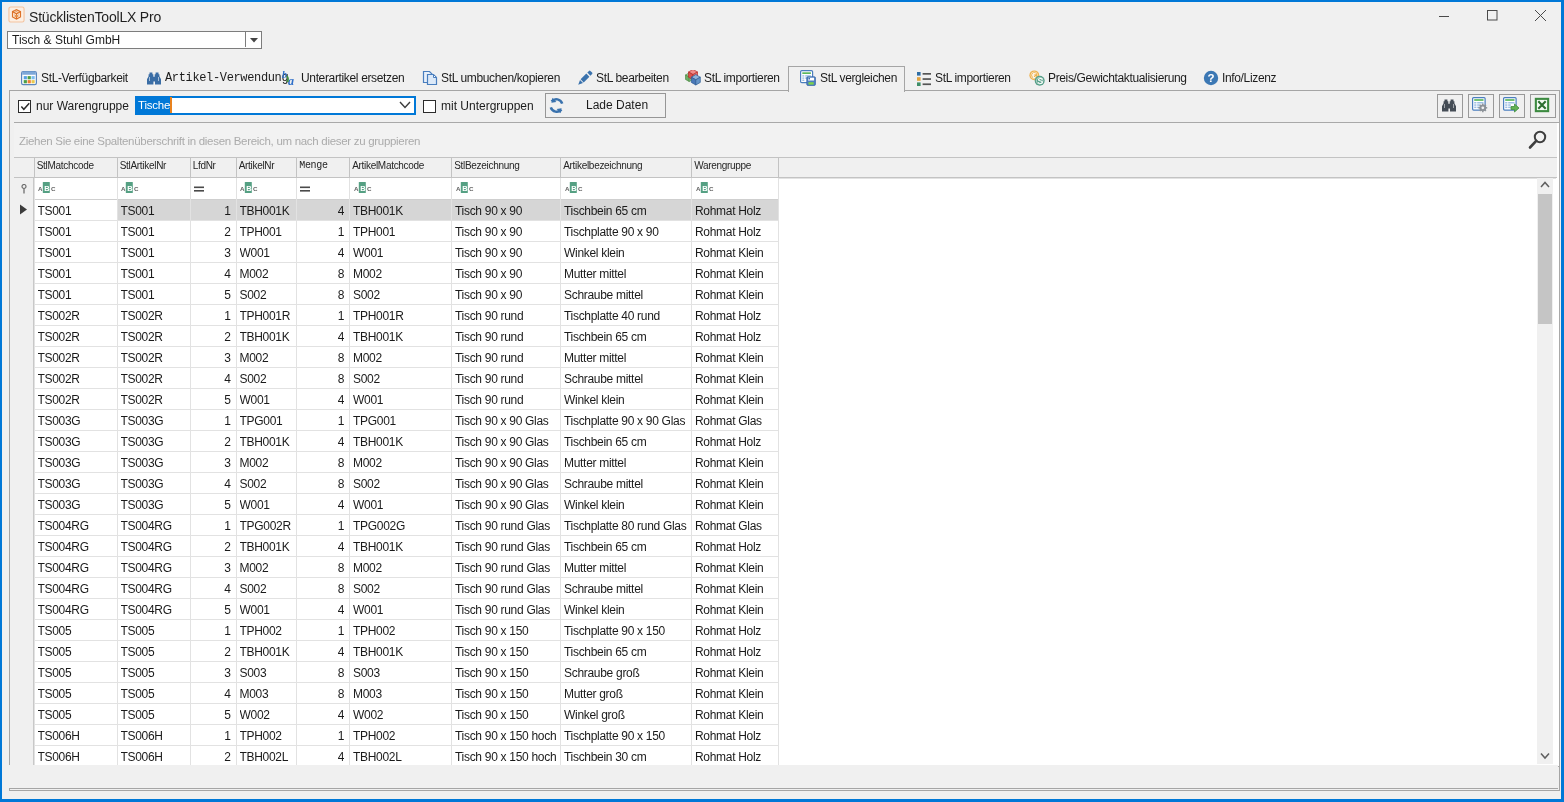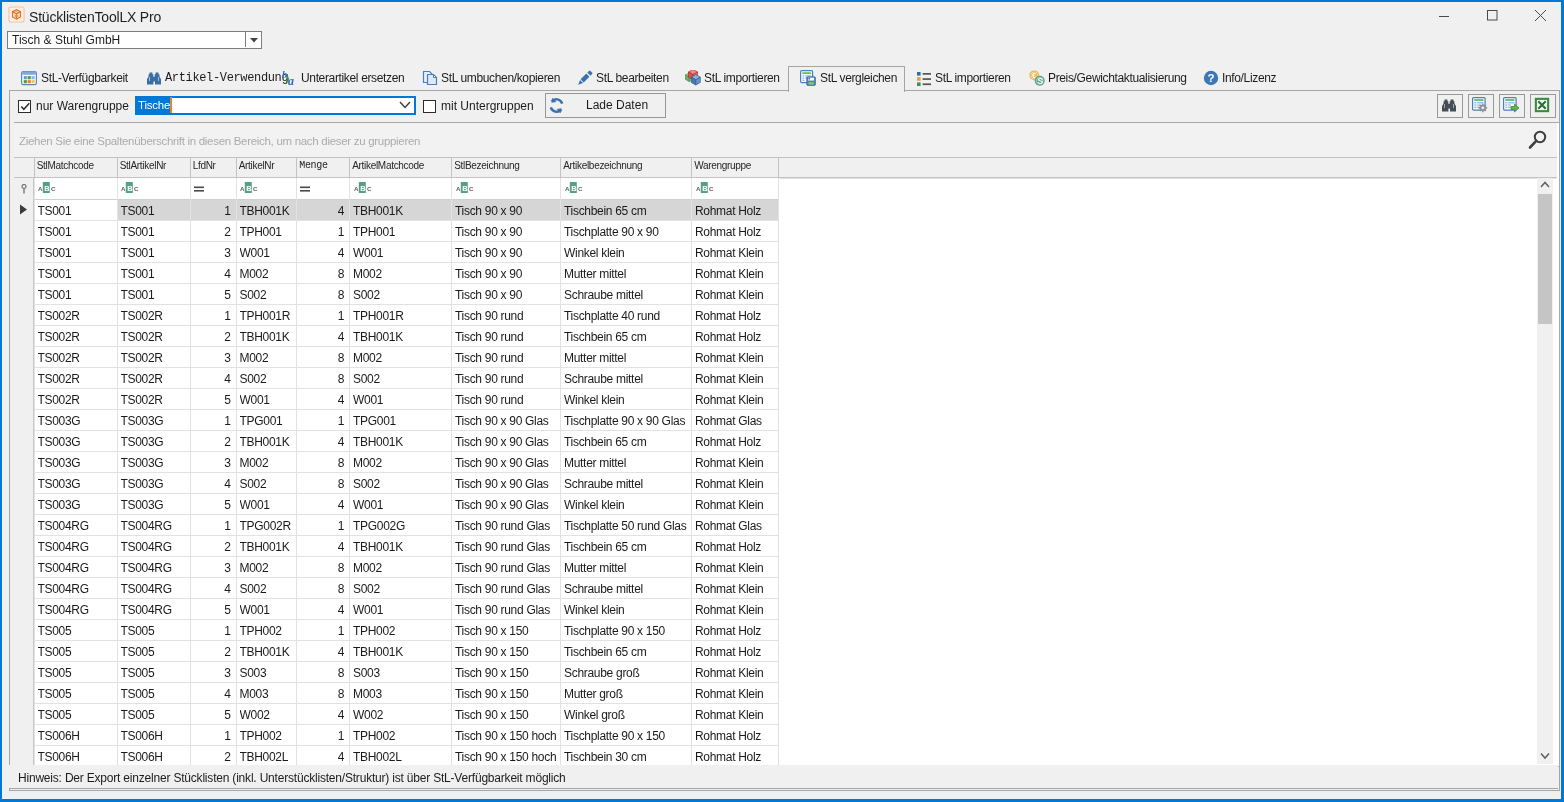--- a/index.html
+++ b/index.html
@@ -379,21 +379,21 @@
 <div class="dcell" style="left:455px;top:497.5px;width:104px;">Tisch 90 x 90 Glas</div>
 <div class="dcell" style="left:564px;top:497.5px;width:126px;">Winkel klein</div>
 <div class="dcell" style="left:695px;top:497.5px;width:82px;">Rohmat Klein</div>
 <div class="dcell" style="left:37.5px;top:518.5px;width:78.0px;">TS004RG</div>
 <div class="dcell" style="left:120.5px;top:518.5px;width:68.0px;">TS004RG</div>
 <div class="dcell" style="left:189.5px;top:518.5px;width:41.0px;text-align:right;">1</div>
 <div class="dcell" style="left:239.5px;top:518.5px;width:55.5px;">TPG002R</div>
 <div class="dcell" style="left:296px;top:518.5px;width:48px;text-align:right;">1</div>
 <div class="dcell" style="left:353px;top:518.5px;width:97px;">TPG002G</div>
 <div class="dcell" style="left:455px;top:518.5px;width:104px;">Tisch 90 rund Glas</div>
-<div class="dcell" style="left:564px;top:518.5px;width:126px;">Tischplatte 50 rund Glas</div>
+<div class="dcell" style="left:564px;top:518.5px;width:126px;">Tischplatte 80 rund Glas</div>
 <div class="dcell" style="left:695px;top:518.5px;width:82px;">Rohmat Glas</div>
 <div class="dcell" style="left:37.5px;top:539.5px;width:78.0px;">TS004RG</div>
 <div class="dcell" style="left:120.5px;top:539.5px;width:68.0px;">TS004RG</div>
 <div class="dcell" style="left:189.5px;top:539.5px;width:41.0px;text-align:right;">2</div>
 <div class="dcell" style="left:239.5px;top:539.5px;width:55.5px;">TBH001K</div>
 <div class="dcell" style="left:296px;top:539.5px;width:48px;text-align:right;">4</div>
 <div class="dcell" style="left:353px;top:539.5px;width:97px;">TBH001K</div>
 <div class="dcell" style="left:455px;top:539.5px;width:104px;">Tisch 90 rund Glas</div>
 <div class="dcell" style="left:564px;top:539.5px;width:126px;">Tischbein 65 cm</div>
 <div class="dcell" style="left:695px;top:539.5px;width:82px;">Rohmat Holz</div>
@@ -587,19 +587,18 @@
 <div class="abs" style="left:1537px;top:178.0px;width:16px;height:586.0px;background:#f0f0f0;"></div>
 <svg class="abs" style="left:1540px;top:181px;" width="10" height="8" viewBox="0 0 10 8">
       <path d="M1 6 L5 1.5 L9 6" stroke="#5f5f5f" stroke-width="1.5" fill="none"></path>
     </svg>
 <svg class="abs" style="left:1540px;top:752px;" width="10" height="8" viewBox="0 0 10 8">
       <path d="M1 1.5 L5 6 L9 1.5" stroke="#5f5f5f" stroke-width="1.5" fill="none"></path>
     </svg>
 <div class="abs" style="left:1538px;top:194px;width:14px;height:130px;background:#c5c5c5;"></div>
 
 <div class="abs" style="left:9px;top:765px;width:1548.5px;height:23px;background:#f0f0f0;border-bottom:1px solid #a5a5a5;"></div>
-<div class="abs t12" style="left:18px;top:770.5px;letter-spacing:-0.2px;">Hinweis: Der Export einzelner Stücklisten (inkl. Unterstücklisten/Struktur) ist über StL-Verfügbarkeit möglich</div>
 
 <div class="abs" style="left:0;top:0;width:1564px;height:2px;background:#0078d7;"></div>
 <div class="abs" style="left:0;top:0;width:2px;height:802px;background:#0078d7;"></div>
 <div class="abs" style="left:1561px;top:0;width:3px;height:802px;background:#0078d7;"></div>
 <div class="abs" style="left:0;top:799px;width:1564px;height:3px;background:#0078d7;"></div>
 </div>
 
 </body></html>

